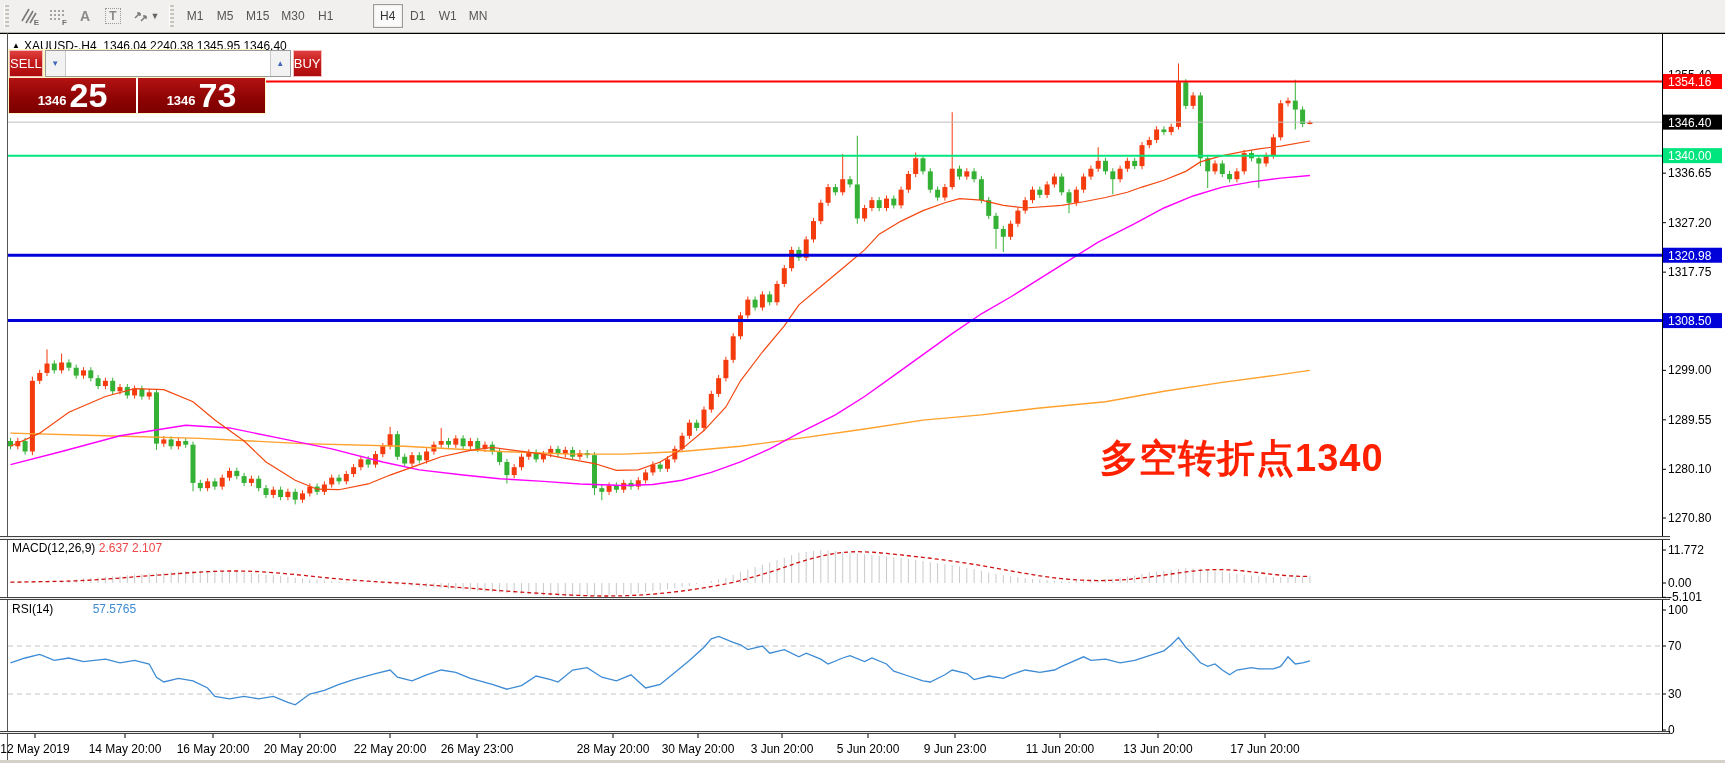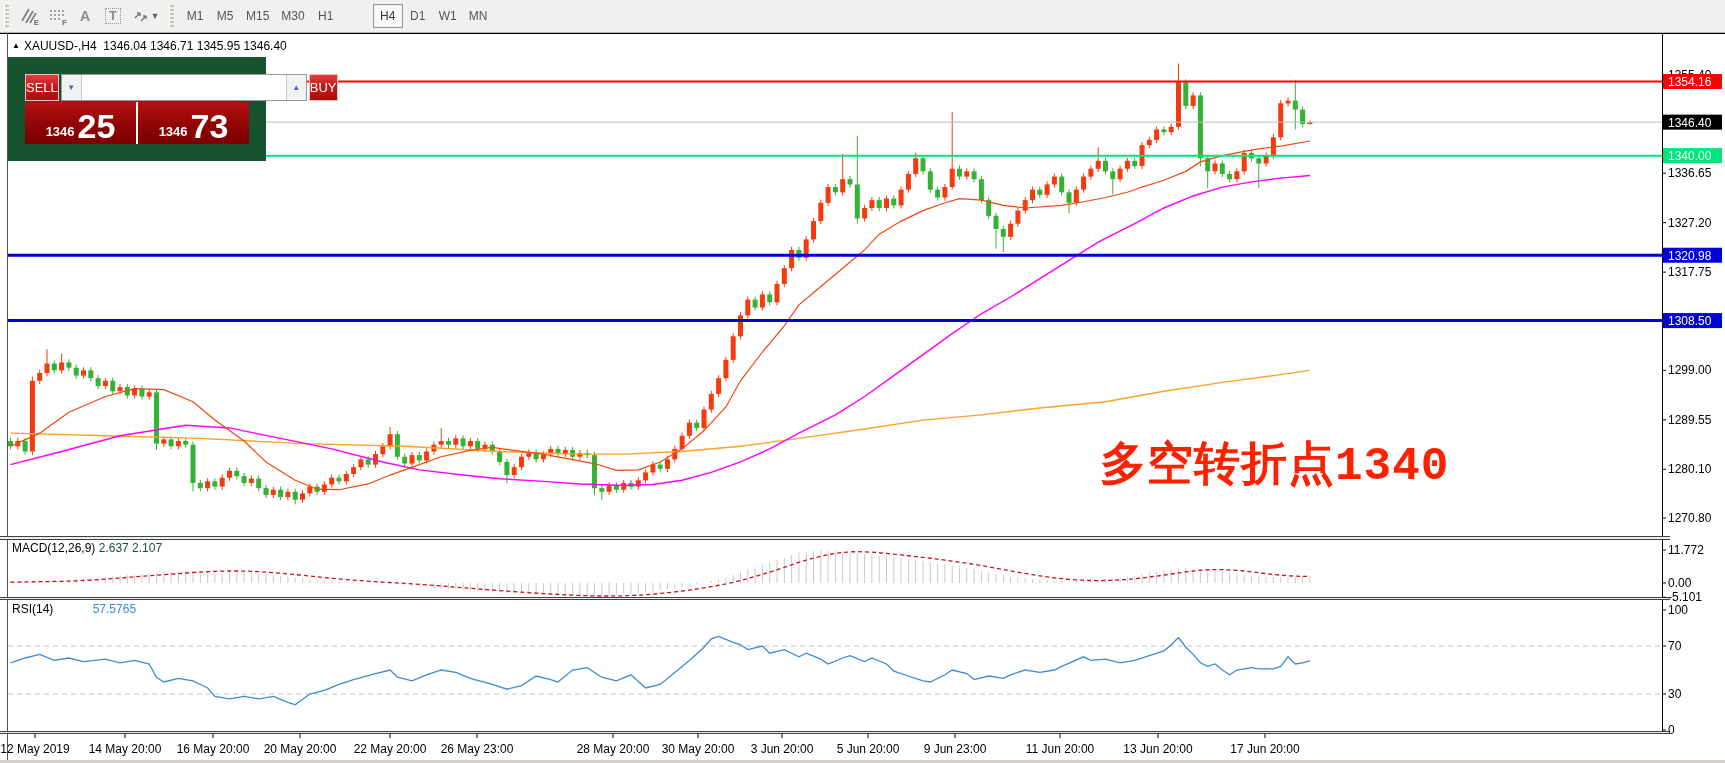--- a/index.html
+++ b/index.html
@@ -23,47 +23,47 @@
             font-size:12px; color:#555; border:1px solid transparent; }
   .tf-btn.active { background:#fafafa; border:1px solid #9d9a94; box-shadow:inset 0 0 2px #ccc; color:#333;margin-left:32px; }
 
   
   .chart-window { position:absolute; left:0; top:33px; width:1725px; height:730px; background:#fff; }
   svg text { font-family:"Liberation Sans","DejaVu Sans",sans-serif; }
 
   .symbol-row { position:absolute; left:12px; top:6px; font-size:12px; color:#000; }
   .symbol-row .tri { font-size:8px; vertical-align:2px; margin-right:4px; }
   .ind-label { position:absolute; left:12px; font-size:12px; color:#000; }
-  .ind-label .v-main { color:#14532d; }
-  .ind-label .v-sig { color:#14532d; }
+  .ind-label .v-main { color:#ef4444; }
+  .ind-label .v-sig { color:#ef4444; }
   .ind-label .v-rsi { color:#3d8bd4;margin-left:36px; }
 
   
-  .trade-panel { position:absolute; left:8px; top:24px; width:258px; background:#14532d; padding:17px; }
+  .trade-panel { position:absolute; left:8px; top:16px; width:258px; background:#fef9c3; padding:1px; }
   .tp-row1 { display:flex; height:27px; }
   .btn-sell,.btn-buy { background:linear-gradient(180deg,#e04040 0%,#c41a1a 45%,#ad0d0d 100%);
       color:#fff; font-size:13px; display:flex; align-items:center; justify-content:center;
       border:1px solid #f4bdbd; cursor:pointer; }
   .btn-sell { width:69px; } .btn-buy { width:56px; }
   .vol-box { flex:1; display:flex; margin:0 2px; background:#fff; border:1px solid #9a9a9a; }
   .vol-step { width:20px; background:#f2f2f2; display:flex; align-items:center; justify-content:center;
               font-size:8px; color:#4466bb; cursor:pointer; }
   .vol-step.dn { border-right:1px solid #c9c9c9; } .vol-step.up { border-left:1px solid #c9c9c9; }
   .vol-input { flex:1; border:0; outline:0; font-size:15px; text-align:right; padding-right:5px;
                font-family:"Liberation Sans",sans-serif; color:#000; min-width:0;margin-top:35px; }
-  .tp-row2 { display:flex; height:42px; margin-top:1px; }
+  .tp-row2 { display:flex; height:35px; margin-top:1px; }
   .price-cell { flex:1; background:linear-gradient(180deg,#b31212 0%,#8d0303 60%,#7c0000 100%);
                 display:flex; align-items:flex-end; justify-content:center; color:#fff; cursor:pointer; }
   .price-cell.sell { border-right:2px solid #fff; }
   .p-small { font-size:13px; font-weight:bold; margin:0 3px 5px 0; }
   .p-big { font-size:34px; font-weight:bold; line-height:36px; }
 
-  .annotation { position:absolute; left:1100px; top:400px; font-size:46px; font-weight:bold;
+  .annotation { position:absolute; left:1100px; top:400px; font-size:38px; font-weight:bold;
                 color:#ff2000; letter-spacing:1px; white-space:nowrap;
-                font-family:Liberation Mono, monospace; }
+                font-family:Liberation Sans, sans-serif; }
 </style>
 </head>
 <body>
 
 <div class="screen">
 
   <div class="toolbar">
     <div class="grip"></div>
 
     <div class="tool-btn">
@@ -767,21 +767,21 @@
           <line x1="1060" y1="734" x2="1060" y2="738" stroke="#000"></line>
           <text x="1060" y="753" font-size="12" fill="#000" text-anchor="middle">11 Jun 20:00</text>
           <line x1="1158" y1="734" x2="1158" y2="738" stroke="#000"></line>
           <text x="1158" y="753" font-size="12" fill="#000" text-anchor="middle">13 Jun 20:00</text>
           <line x1="1265" y1="734" x2="1265" y2="738" stroke="#000"></line>
           <text x="1265" y="753" font-size="12" fill="#000" text-anchor="middle">17 Jun 20:00</text>
         </g>
       </svg>
 
     <div class="symbol-row">
-      <span class="tri">▲</span><span>XAUUSD-,H4</span>&nbsp;&nbsp;<span>1346.04  1346.71  1345.95  1346.40</span>
+      <span class="tri">▲</span><span>XAUUSD-,H4</span>&nbsp;&nbsp;<span>1346.04  2240.38  1345.95  1346.40</span>
     </div>
 
     
     <div class="trade-panel">
       <div class="tp-row1">
         <div class="btn-sell">SELL</div>
         <div class="vol-box">
           <div class="vol-step dn">▼</div>
           <input class="vol-input" value="1.00" style="">
           <div class="vol-step up">▲</div>

